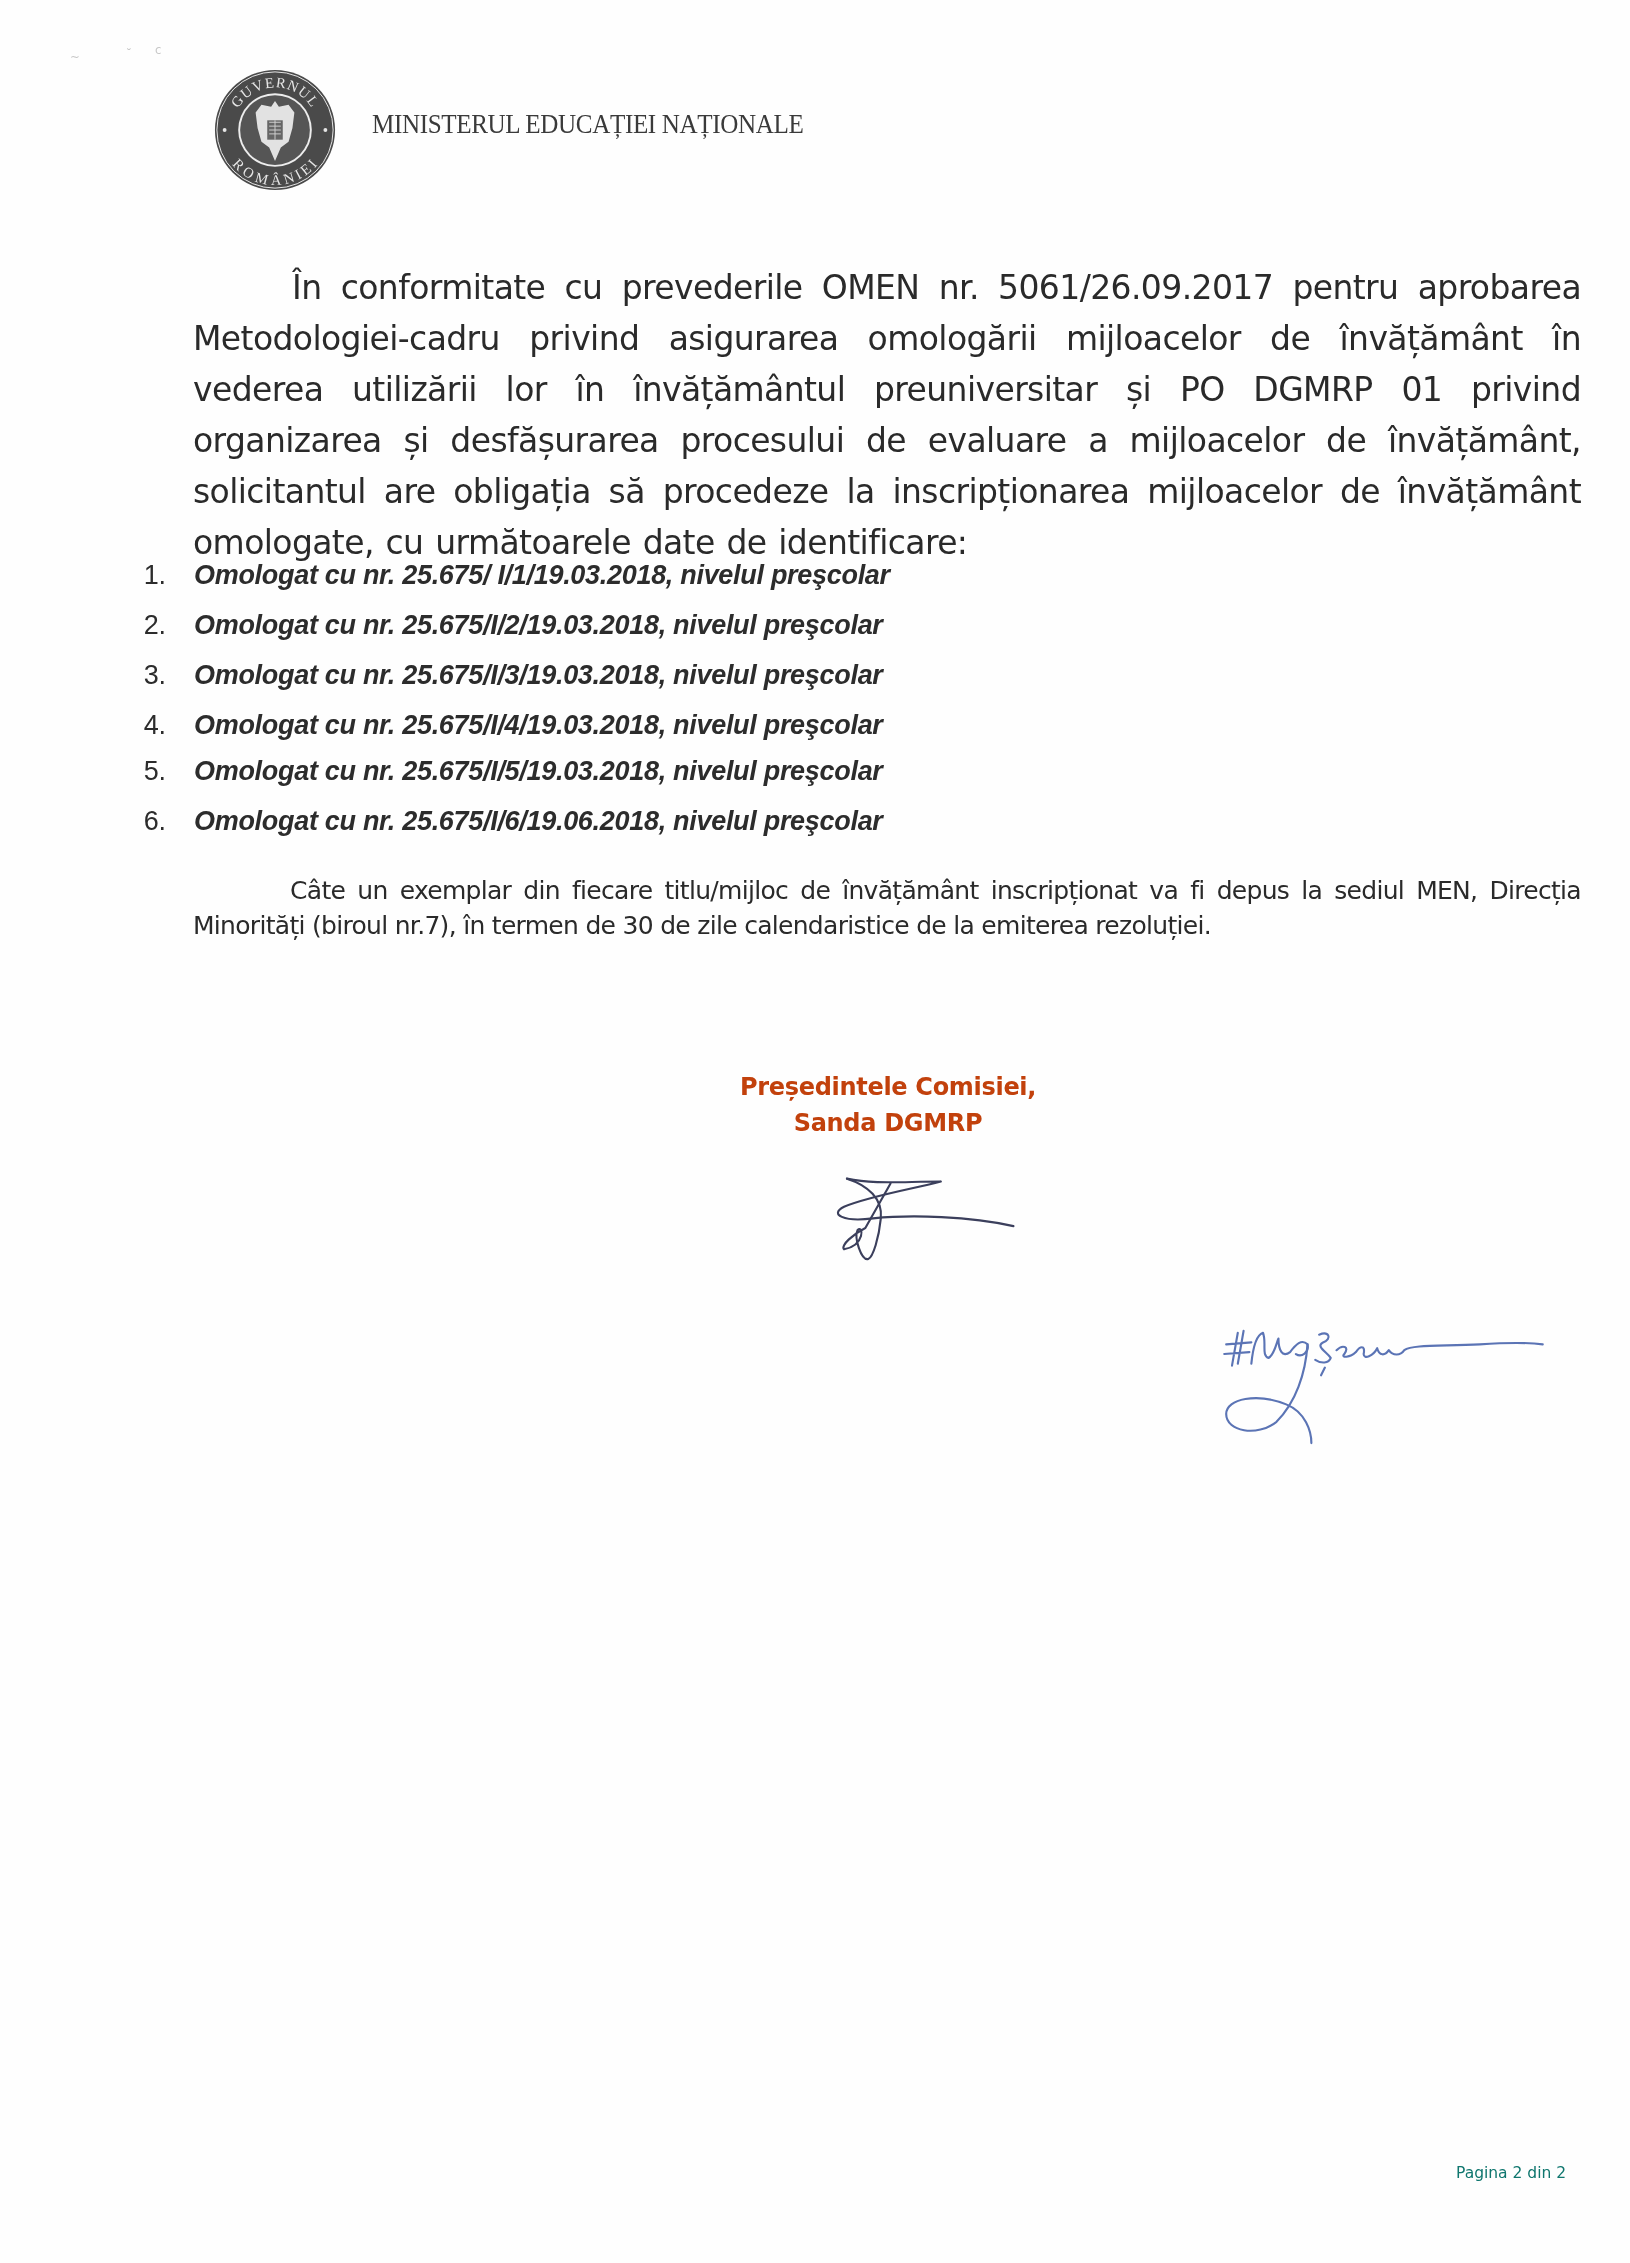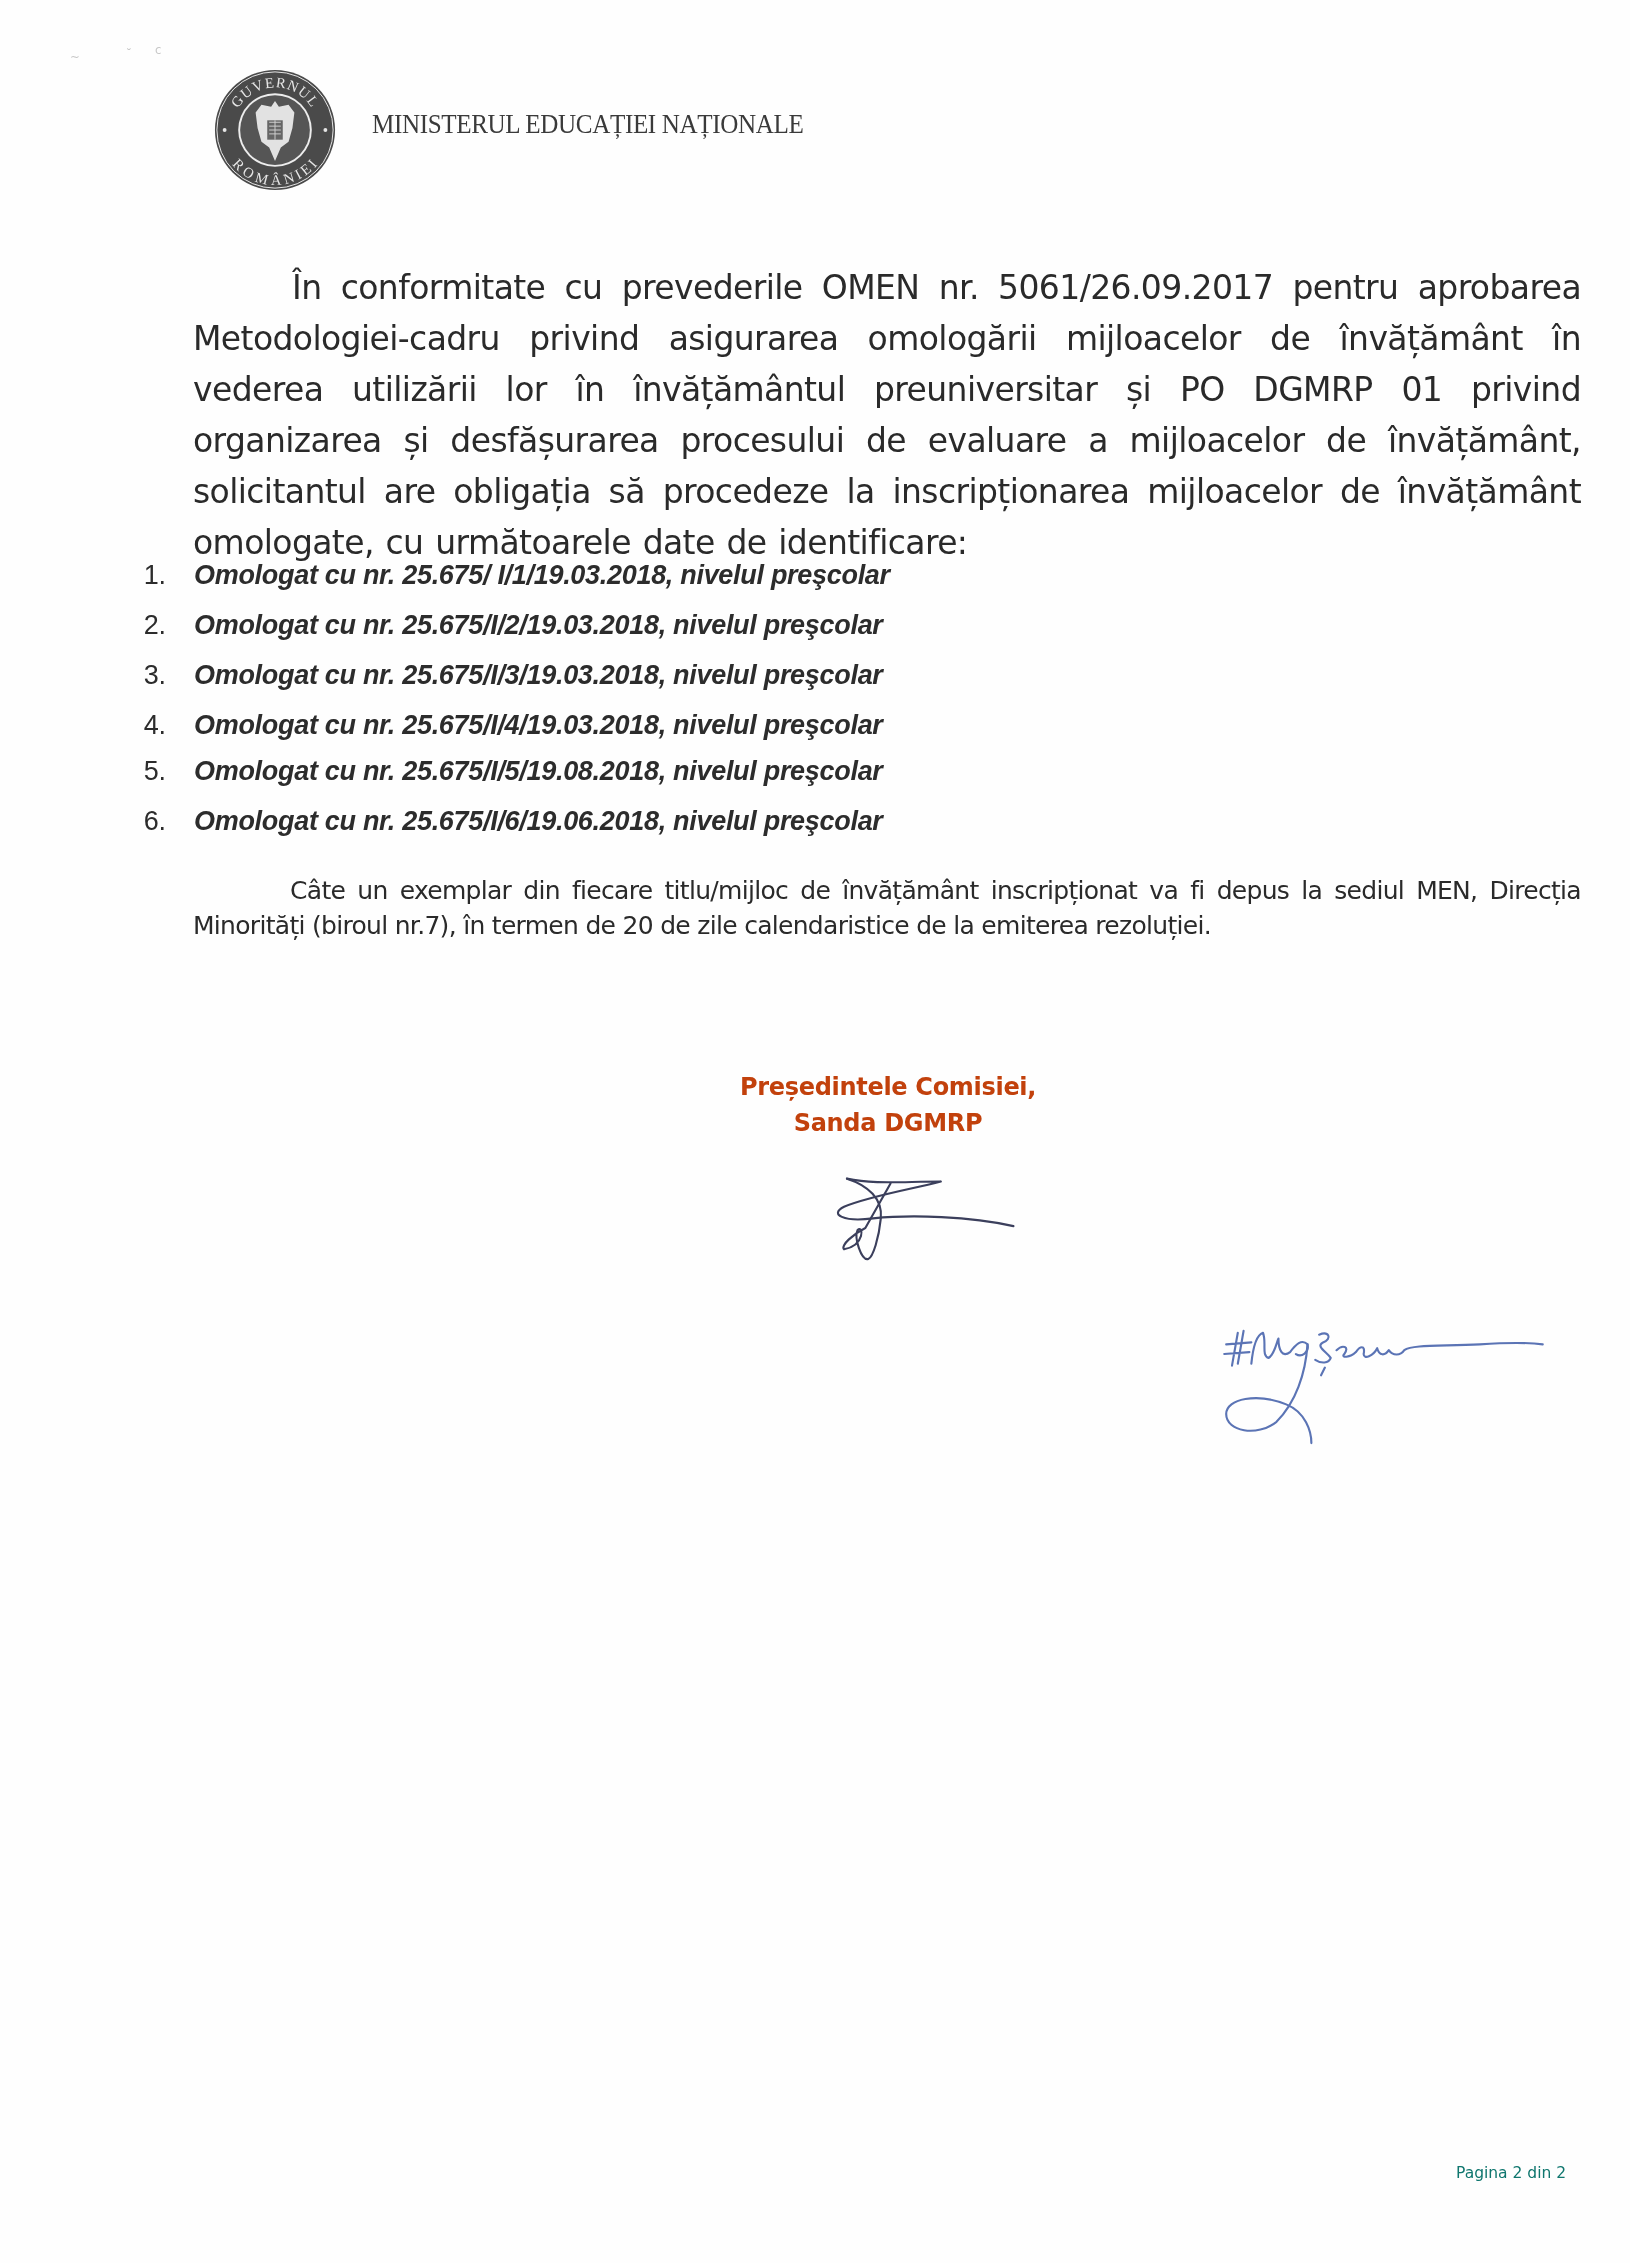--- a/index.html
+++ b/index.html
@@ -98,29 +98,29 @@
     <li class="list-item">
         <span class="num">3.</span>
         <span class="txt">Omologat cu nr. 25.675/I/3/19.03.2018,  nivelul preşcolar</span>
       </li>
     <li class="list-item">
         <span class="num">4.</span>
         <span class="txt">Omologat cu nr. 25.675/I/4/19.03.2018,  nivelul preşcolar</span>
       </li>
     <li class="list-item">
         <span class="num">5.</span>
-        <span class="txt">Omologat cu nr. 25.675/I/5/19.08.2018,  nivelul preşcolar</span>
+        <span class="txt">Omologat cu nr. 25.675/I/5/19.03.2018,  nivelul preşcolar</span>
       </li>
     <li class="list-item">
         <span class="num">6.</span>
         <span class="txt">Omologat cu nr. 25.675/I/6/19.06.2018,  nivelul preşcolar</span>
       </li>
   </ul>
 
-  <p class="para2 body-text" style="margin:0;"><span class="indent"></span><span>Câte un  exemplar din fiecare titlu/mijloc de învățământ inscripționat va fi depus la sediul MEN, Direcția Minorități (biroul nr.7), în termen de 20 de zile calendaristice de la emiterea rezoluției.</span></p>
+  <p class="para2 body-text" style="margin:0;"><span class="indent"></span><span>Câte un  exemplar din fiecare titlu/mijloc de învățământ inscripționat va fi depus la sediul MEN, Direcția Minorități (biroul nr.7), în termen de 30 de zile calendaristice de la emiterea rezoluției.</span></p>
 
   <div class="sig-block president">
     <div>Președintele Comisiei,</div>
     <div>Sanda DGMRP</div>
   </div>
 
   <svg class="sig-svg" style="left:815px;top:1160px;" width="213" height="107" viewBox="0 0 220 110">
     <g fill="none" stroke="#3b3f5c" stroke-width="2.2" stroke-linecap="round" stroke-linejoin="round">
       <path d="M33 19 C60 25, 90 22, 130 22 C100 30, 60 36, 30 48 C14 56, 30 64, 60 60 C100 56, 160 58, 205 68"></path>
       <path d="M33 19 C55 26, 70 40, 68 60 C66 80, 60 100, 55 102 C48 104, 40 80, 44 72 C50 66, 52 88, 30 92 C26 88, 40 76, 52 70 L78 24"></path>

